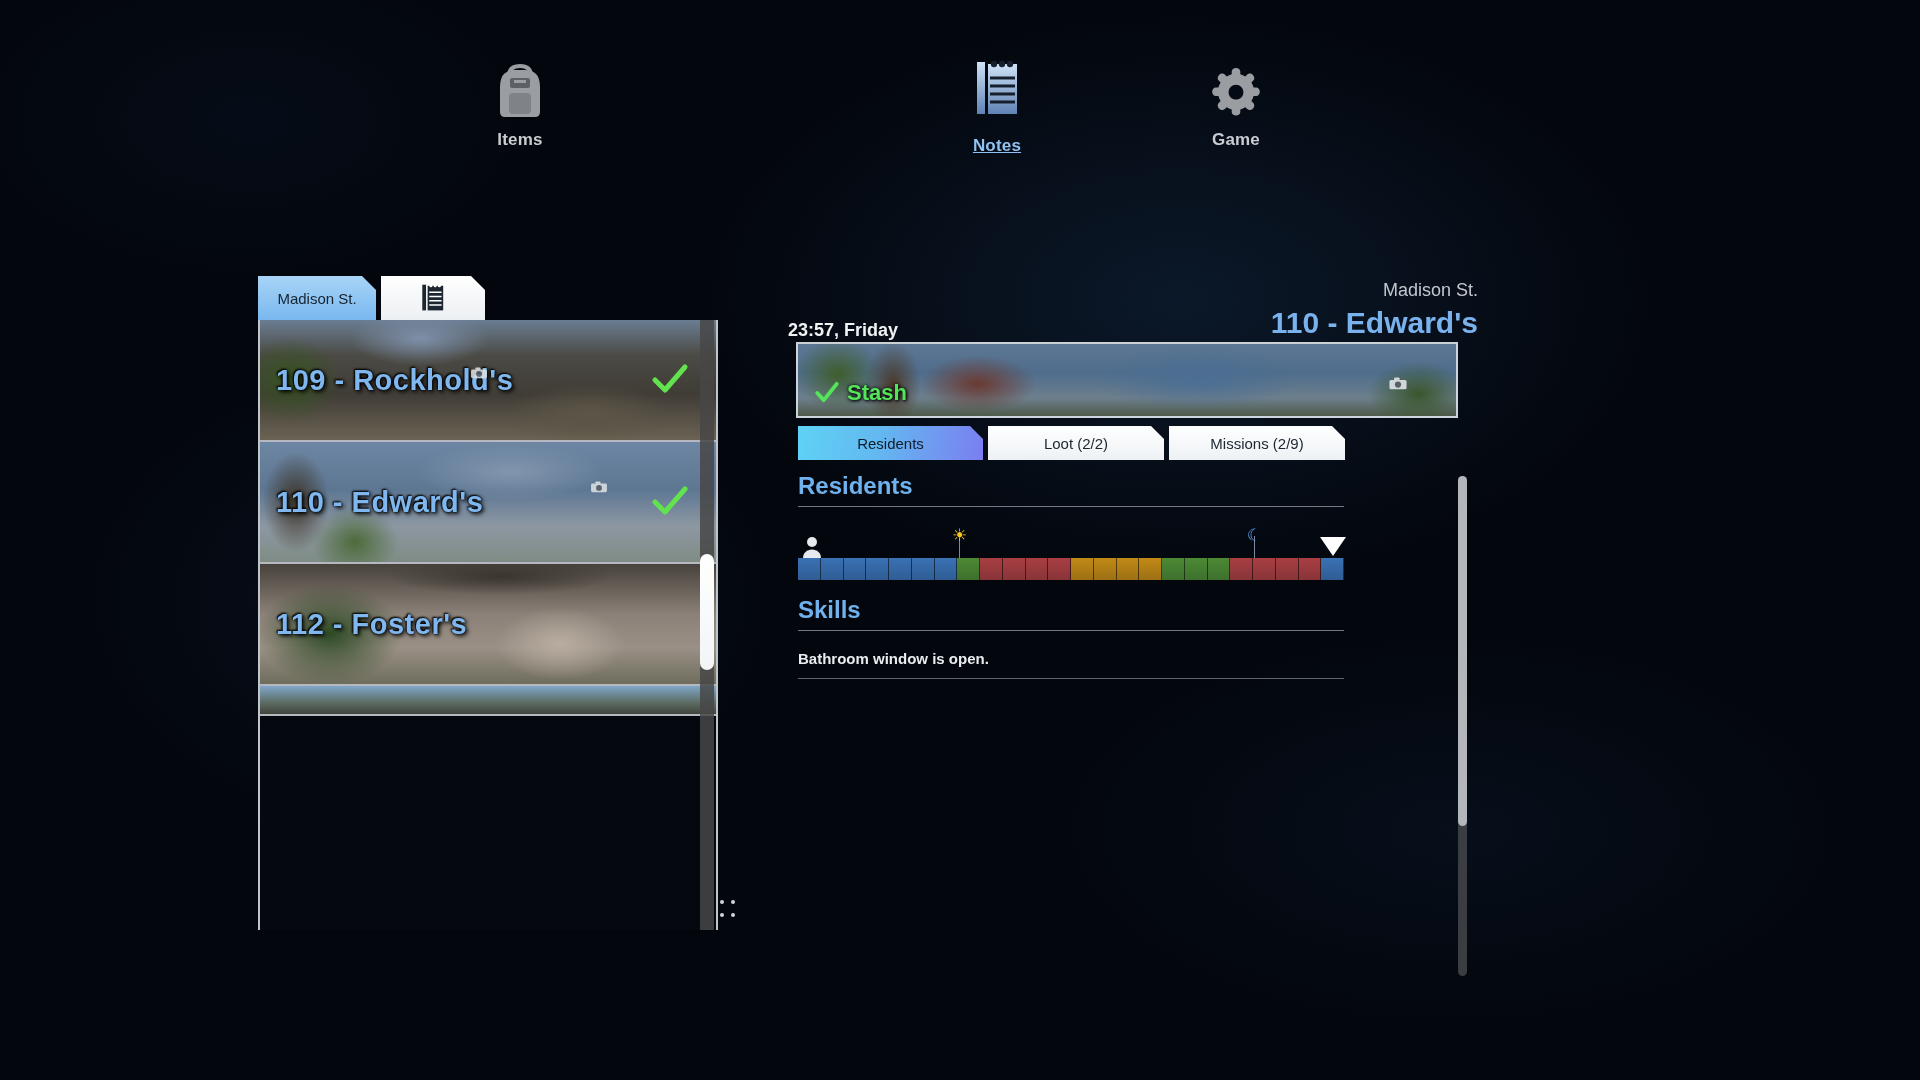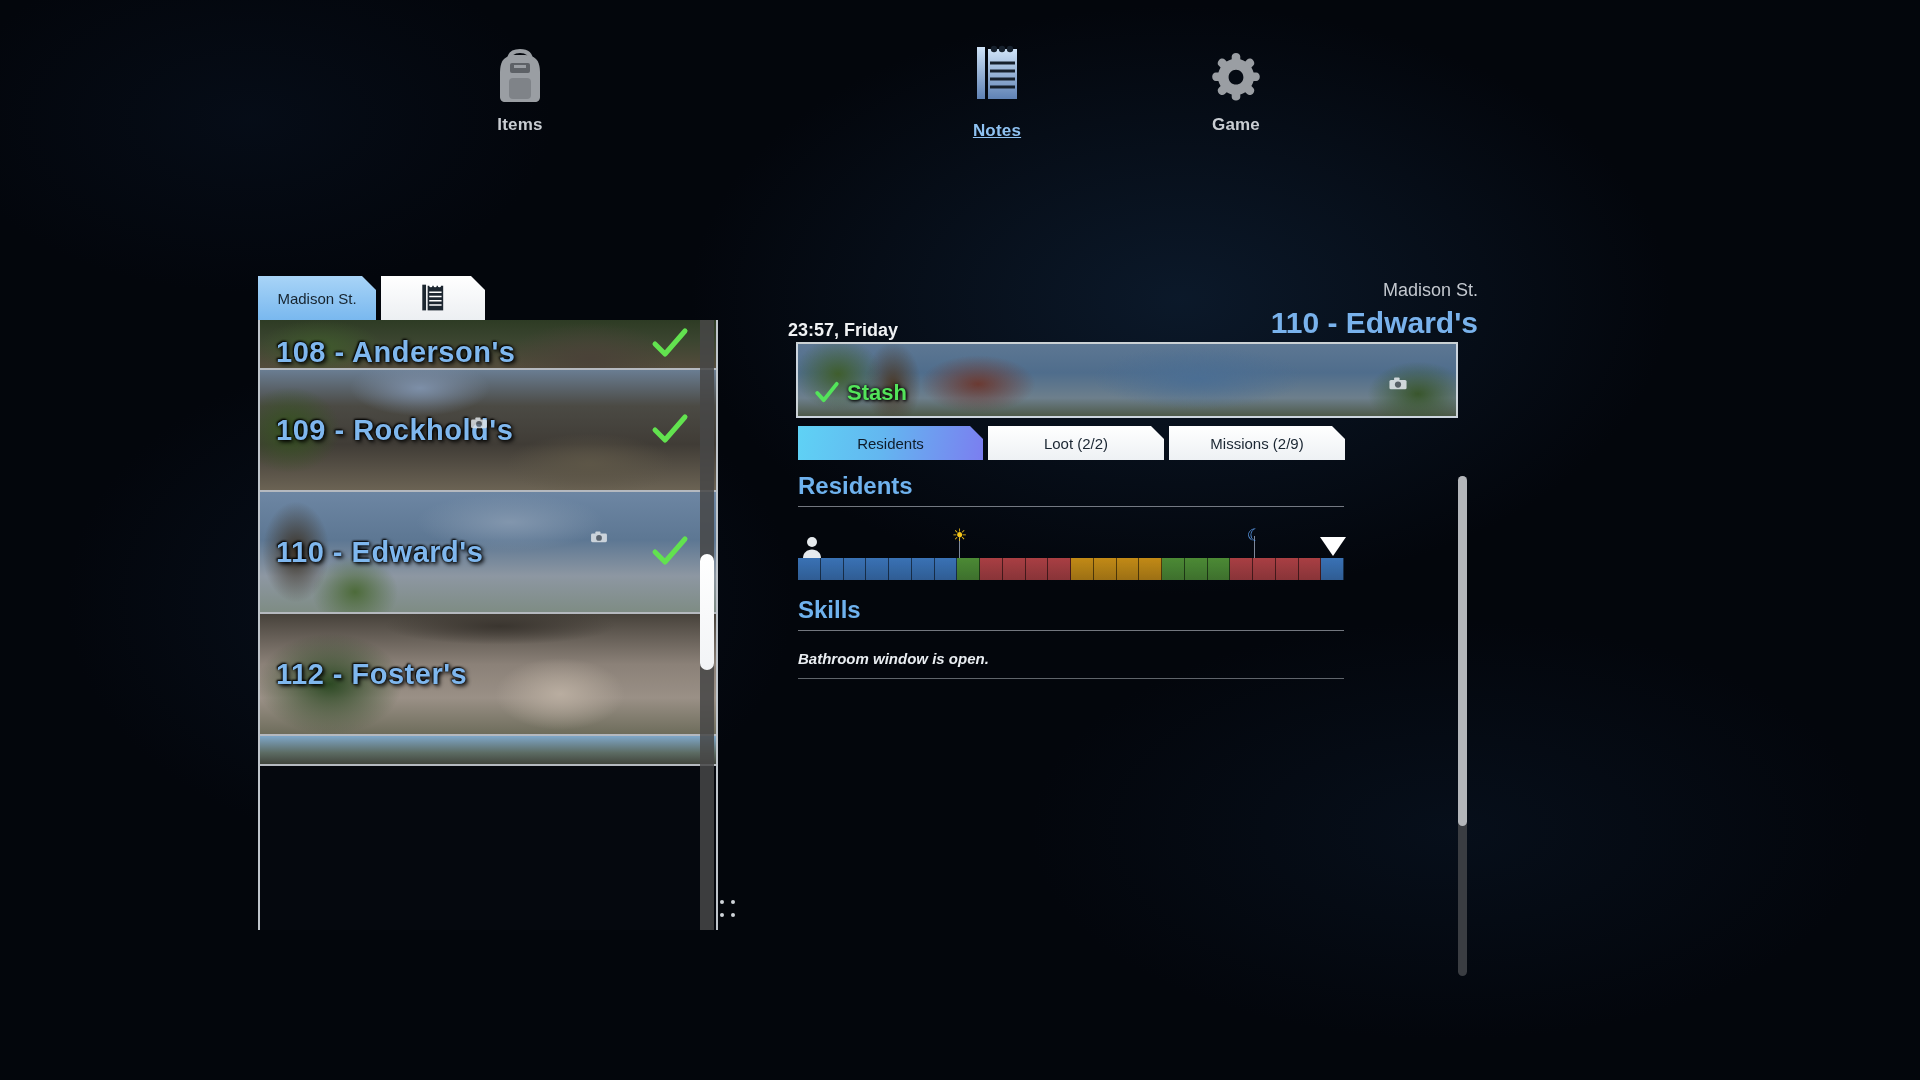--- a/index.html
+++ b/index.html
@@ -13,21 +13,21 @@
     position: relative; width: 1920px; height: 1080px;
     background:
       radial-gradient(ellipse 700px 420px at 1180px 300px, rgba(18,40,66,0.55), rgba(0,0,0,0) 70%),
       radial-gradient(ellipse 520px 360px at 430px 600px, rgba(14,30,52,0.45), rgba(0,0,0,0) 70%),
       radial-gradient(ellipse 600px 300px at 1450px 830px, rgba(12,28,48,0.40), rgba(0,0,0,0) 70%),
       radial-gradient(ellipse 420px 240px at 250px 120px, rgba(10,22,40,0.4), rgba(0,0,0,0) 72%),
       #03060c;
   }
 
   
-  .topnav { position: absolute; top: 1px; left: 0; width: 1688px; height: 190px; padding-left: 24px; }
+  .topnav { position: absolute; top: 16px; left: 0; width: 1688px; height: 190px; padding-left: 24px; }
   .navitem {
     position: absolute; top: 40px; width: 190px;
     display: flex; flex-direction: column; align-items: center; gap: 12px;
     cursor: pointer; user-select: none;
   }
   .navicon { height: 62px; display: flex; align-items: flex-end; justify-content: center; }
   .navlabel { font-size: 17px; font-weight: bold; color: #c9cdd2; letter-spacing: .2px; }
   .navitem.active .navlabel { color: #8fc2f2; }
   .navitem.active { top: 40px; }
   .navitem.active .navlabel { margin-top: 6px; text-decoration: underline; }
@@ -115,21 +115,21 @@
   .timeline { position: absolute; left: 10px; top: 246px; width: 546px; height: 60px; }
   .tl-markers { position: relative; height: 32px; }
   .tl-person { position: absolute; left: 4px; bottom: 0; width: 20px; height: 22px; }
   .tl-pin { position: absolute; bottom: 0; width: 1px; height: 22px; background: #7e889a; }
   .tl-pin span { position: absolute; left: 50%; transform: translateX(-50%); bottom: 14px; font-size: 17px; line-height: 1; }
   .tl-cursor { position: absolute; bottom: 2px; transform: translateX(-50%); width: 0; height: 0;
     border-left: 13px solid transparent; border-right: 13px solid transparent; border-top: 19px solid #ffffff; }
   .tl-bar { display: flex; height: 22px; width: 100%; }
   .tl-seg { flex: 1 1 0; border-right: 1px solid rgba(0,0,0,.55); }
 
-  .hints { position: absolute; left: 10px; top: 324px; width: 546px; font-style: italic; }
+  .hints { position: absolute; left: 10px; top: 324px; width: 546px; }
   .hint-row { position: relative; height: 41px; display: flex; align-items: center;
     border-bottom: 1px solid rgba(208,214,222,.45); font-size: 15px; color: #e9edf1; font-weight: bold; }
 
   .rscrollbar { position: absolute; left: 1458px; top: 476px; width: 9px; height: 500px;
     border-radius: 5px; background: #3a3d42; }
   .rthumb { position: absolute; left: 0; top: 0; width: 9px; border-radius: 5px; background: #b3b6ba; }
 </style>
 </head>
 <body>
 
@@ -210,30 +210,20 @@
               <line x1="15" y1="35" x2="38" y2="35"></line>
                 <line x1="15" y1="43" x2="38" y2="43"></line>
             </g>
           </svg>
         </span>
       </div>
     </div>
 
     <div class="llist">
 
-      <div class="lrow" style="height:52px; margin-top:-2px;">
-        <div class="thumb" style="background:
-            radial-gradient(ellipse 90px 40px at 60px 30px, #3f5a2c, rgba(0,0,0,0) 70%),
-            radial-gradient(ellipse 120px 50px at 330px 40px, #4a4238, rgba(0,0,0,0) 70%),
-            linear-gradient(180deg,#2c3a23 0%, #3b4530 45%, #544c3c 100%);"></div>
-        <div class="title" style="top:34px; font-size:29px;">108 - Anderson's</div>
-        <svg class="check" viewBox="0 0 40 40" style="top:26px;">
-          <path d="M5 20 L15 30 L35 7" fill="none" stroke="#62e24f" stroke-width="5" stroke-linecap="round" stroke-linejoin="round"></path>
-        </svg>
-      </div>
 
       <div class="lrow">
         <div class="thumb" style="background:
             radial-gradient(ellipse 70px 60px at 30px 60px, #35531f, rgba(0,0,0,0) 72%),
             radial-gradient(ellipse 100px 40px at 160px 18px, #7d8fa8, rgba(0,0,0,0) 70%),
             radial-gradient(ellipse 120px 45px at 330px 95px, #5d5647, rgba(0,0,0,0) 70%),
             linear-gradient(180deg,#6a7d92 0%, #4b4a44 30%, #403c36 62%, #6b6354 100%);"></div>
         <div class="title">109 - Rockhold's</div>
         <svg class="camicon" viewBox="0 0 24 18" style="left:210px; top:46px;">
           <rect x="1" y="5" width="22" height="12" rx="2" fill="#dfe4e8"></rect>

